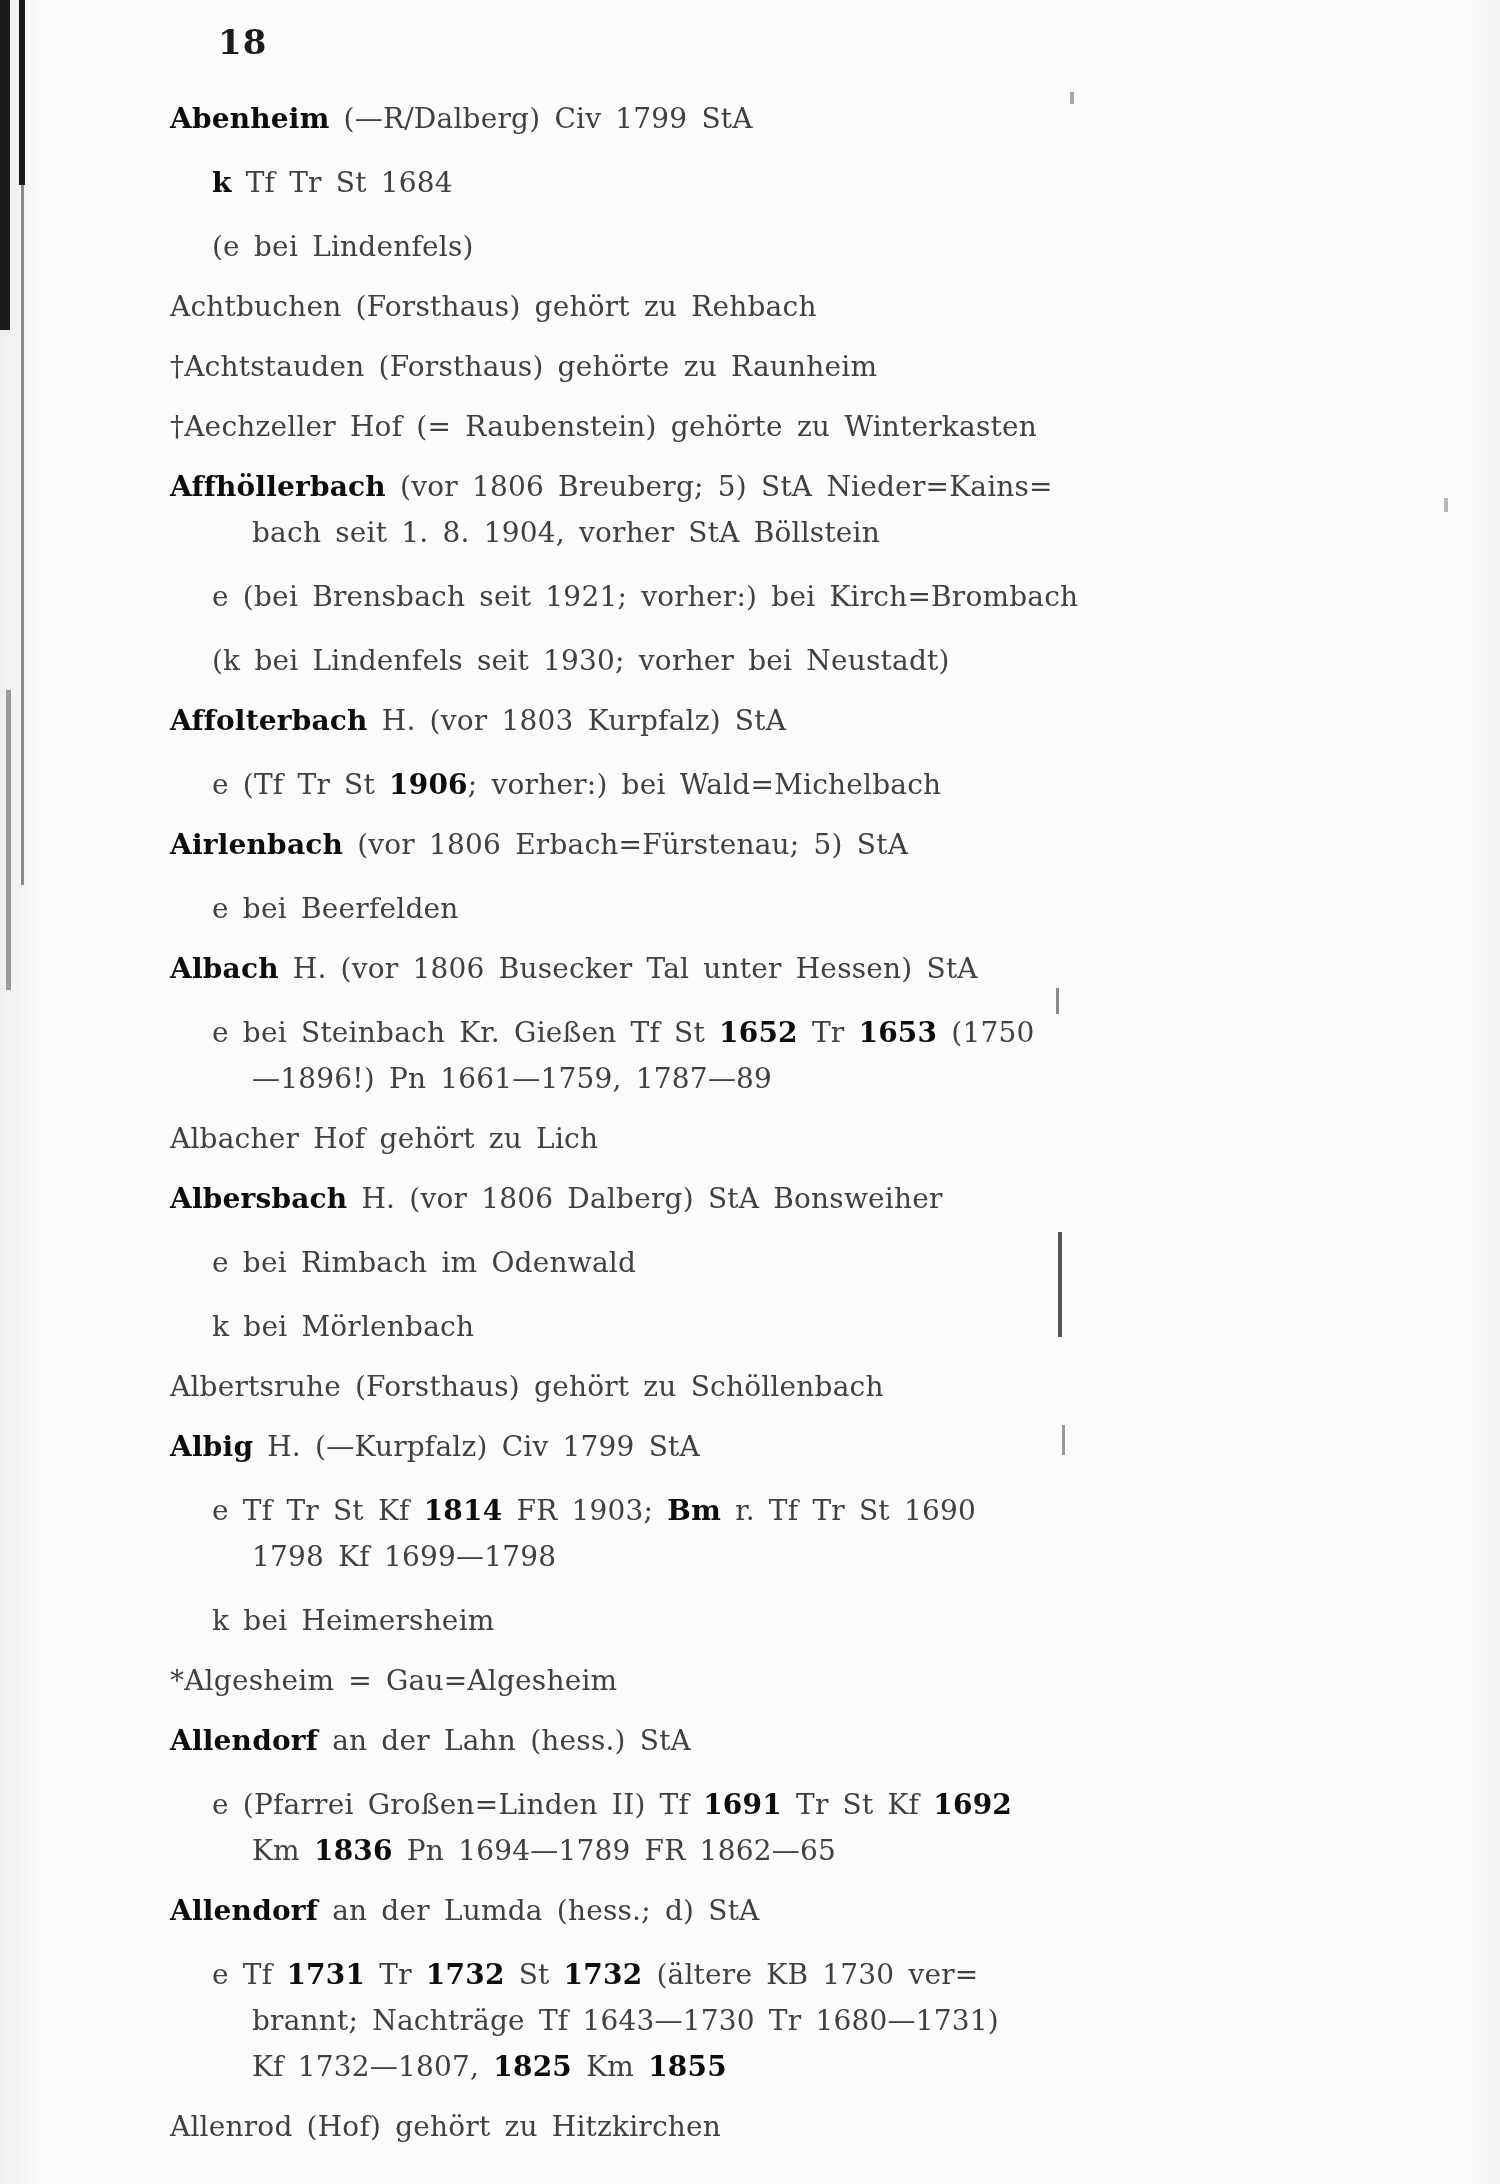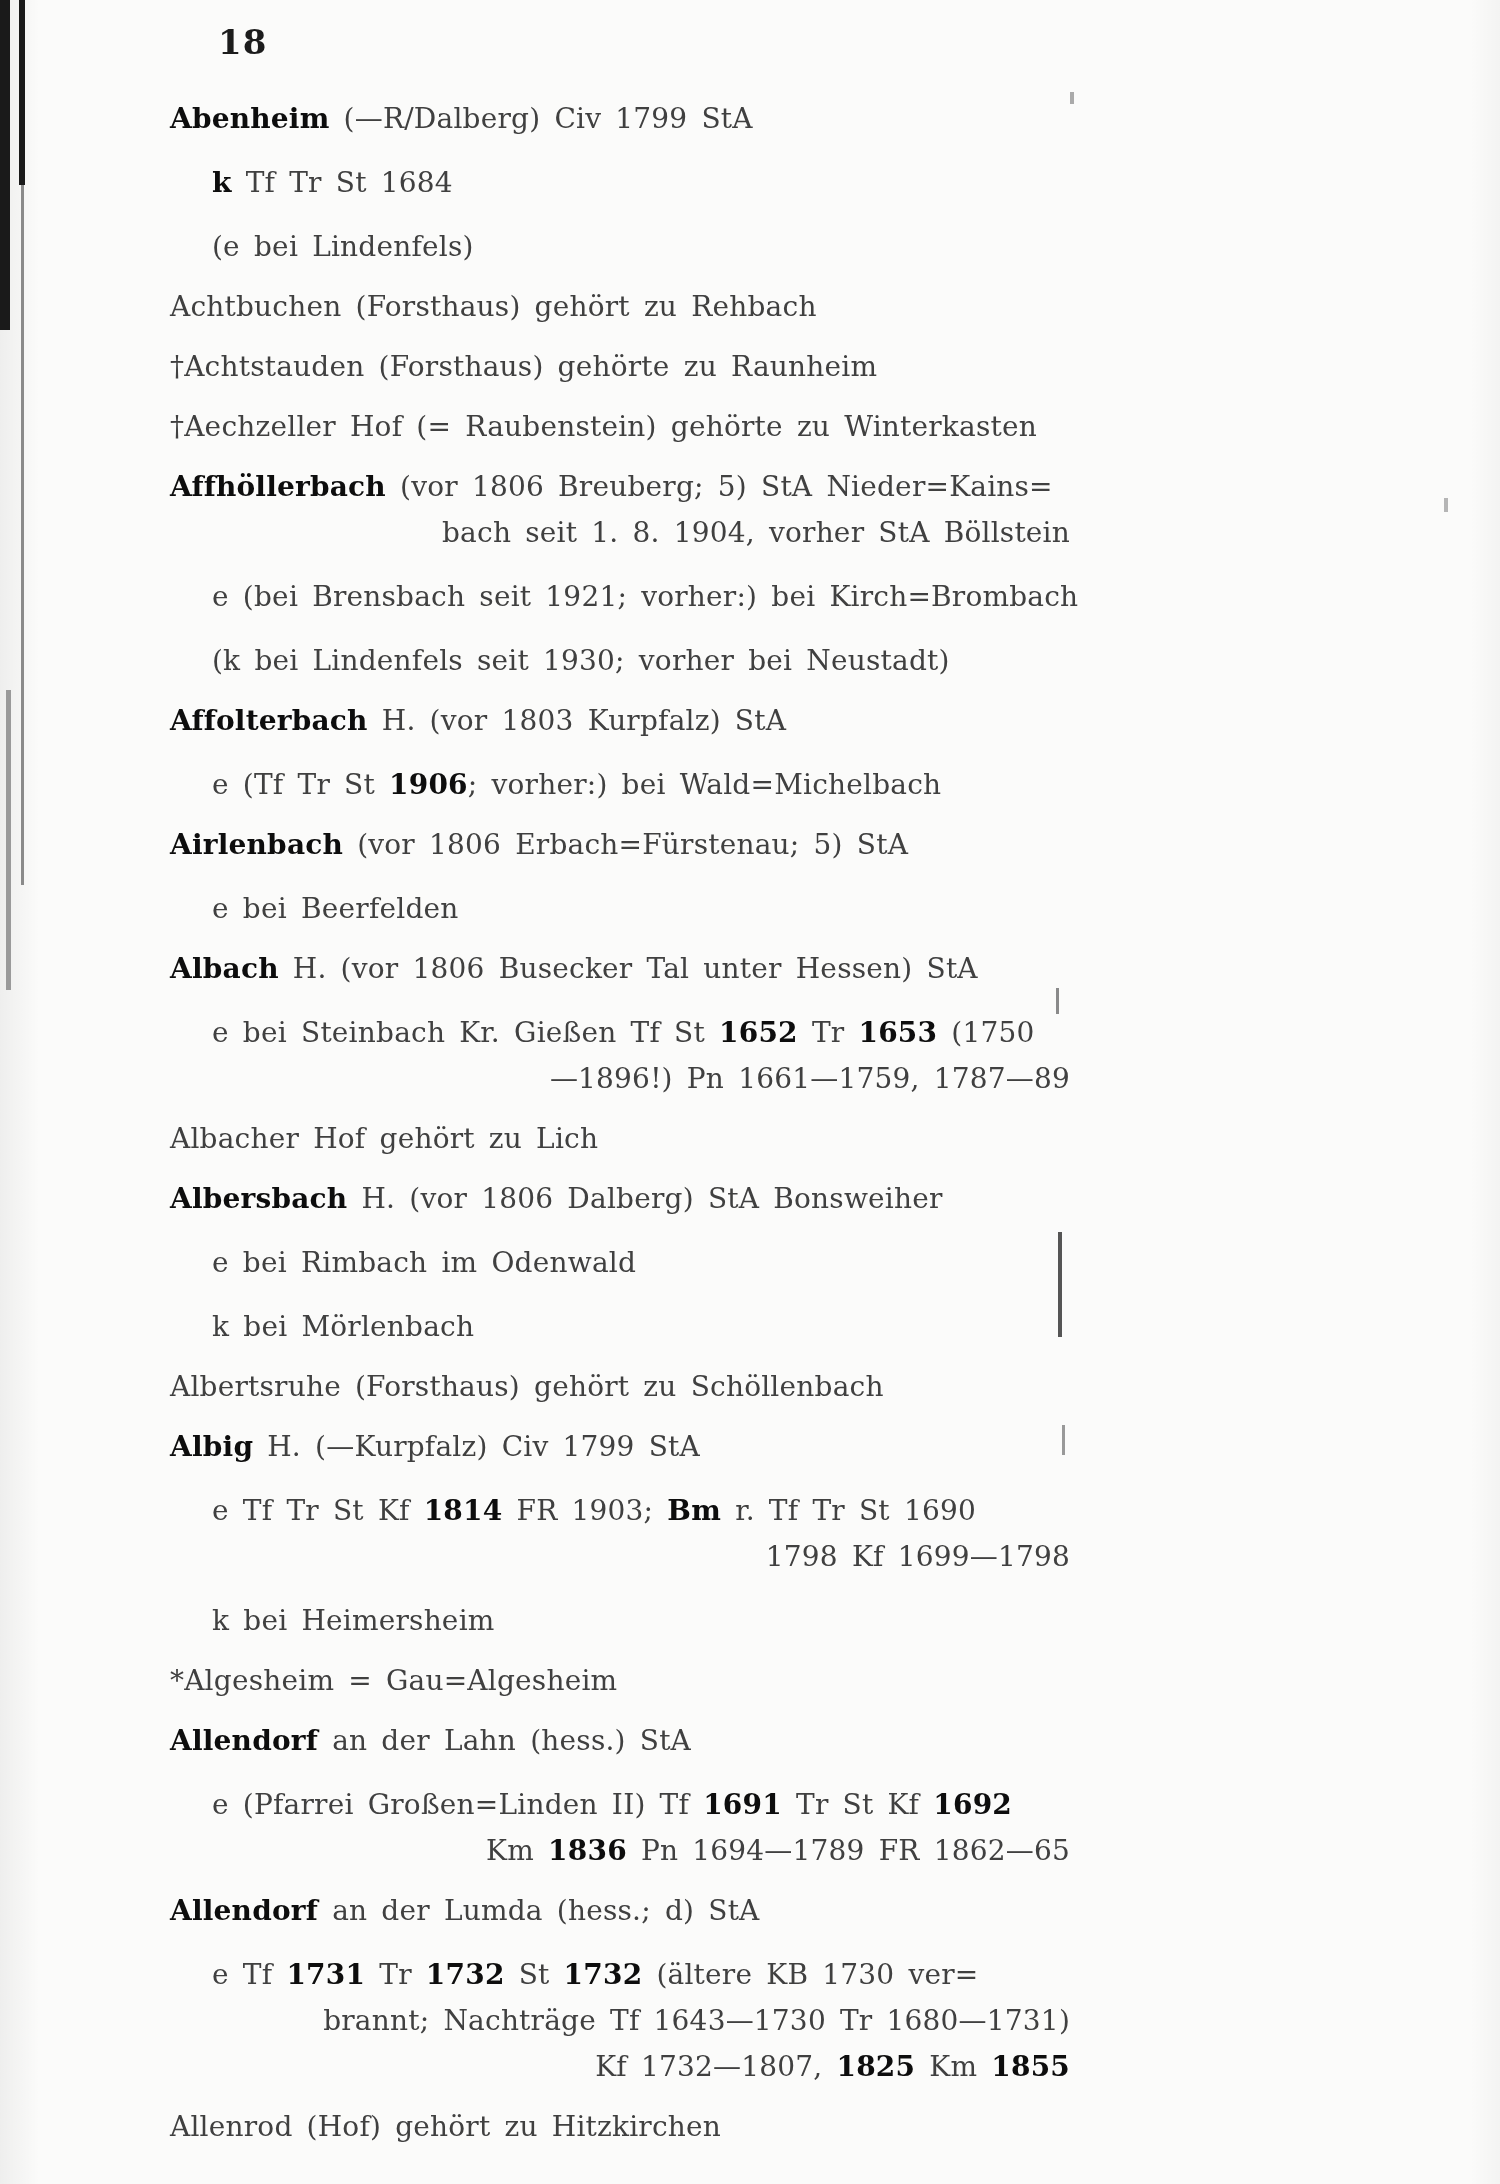--- a/index.html
+++ b/index.html
@@ -57,21 +57,21 @@
   .line{
     font-size:28px;
     line-height:46px;
     color:var(--ink);
     white-space:nowrap;
     word-spacing:5px;
     letter-spacing:0.2px;
   }
   .indent-0{padding-left:0;}
   .indent-1{padding-left:42px;margin-top:18px;}
-  .indent-2{padding-left:82px;text-align:right;}
+  .indent-2{padding-left:82px;}
   .seg{color:var(--ink);}
   .seg.bold{
     font-weight:700;
     color:var(--ink-bold);
   }
 </style>
 </head>
 <body>
 
 <div class="scan-page">

